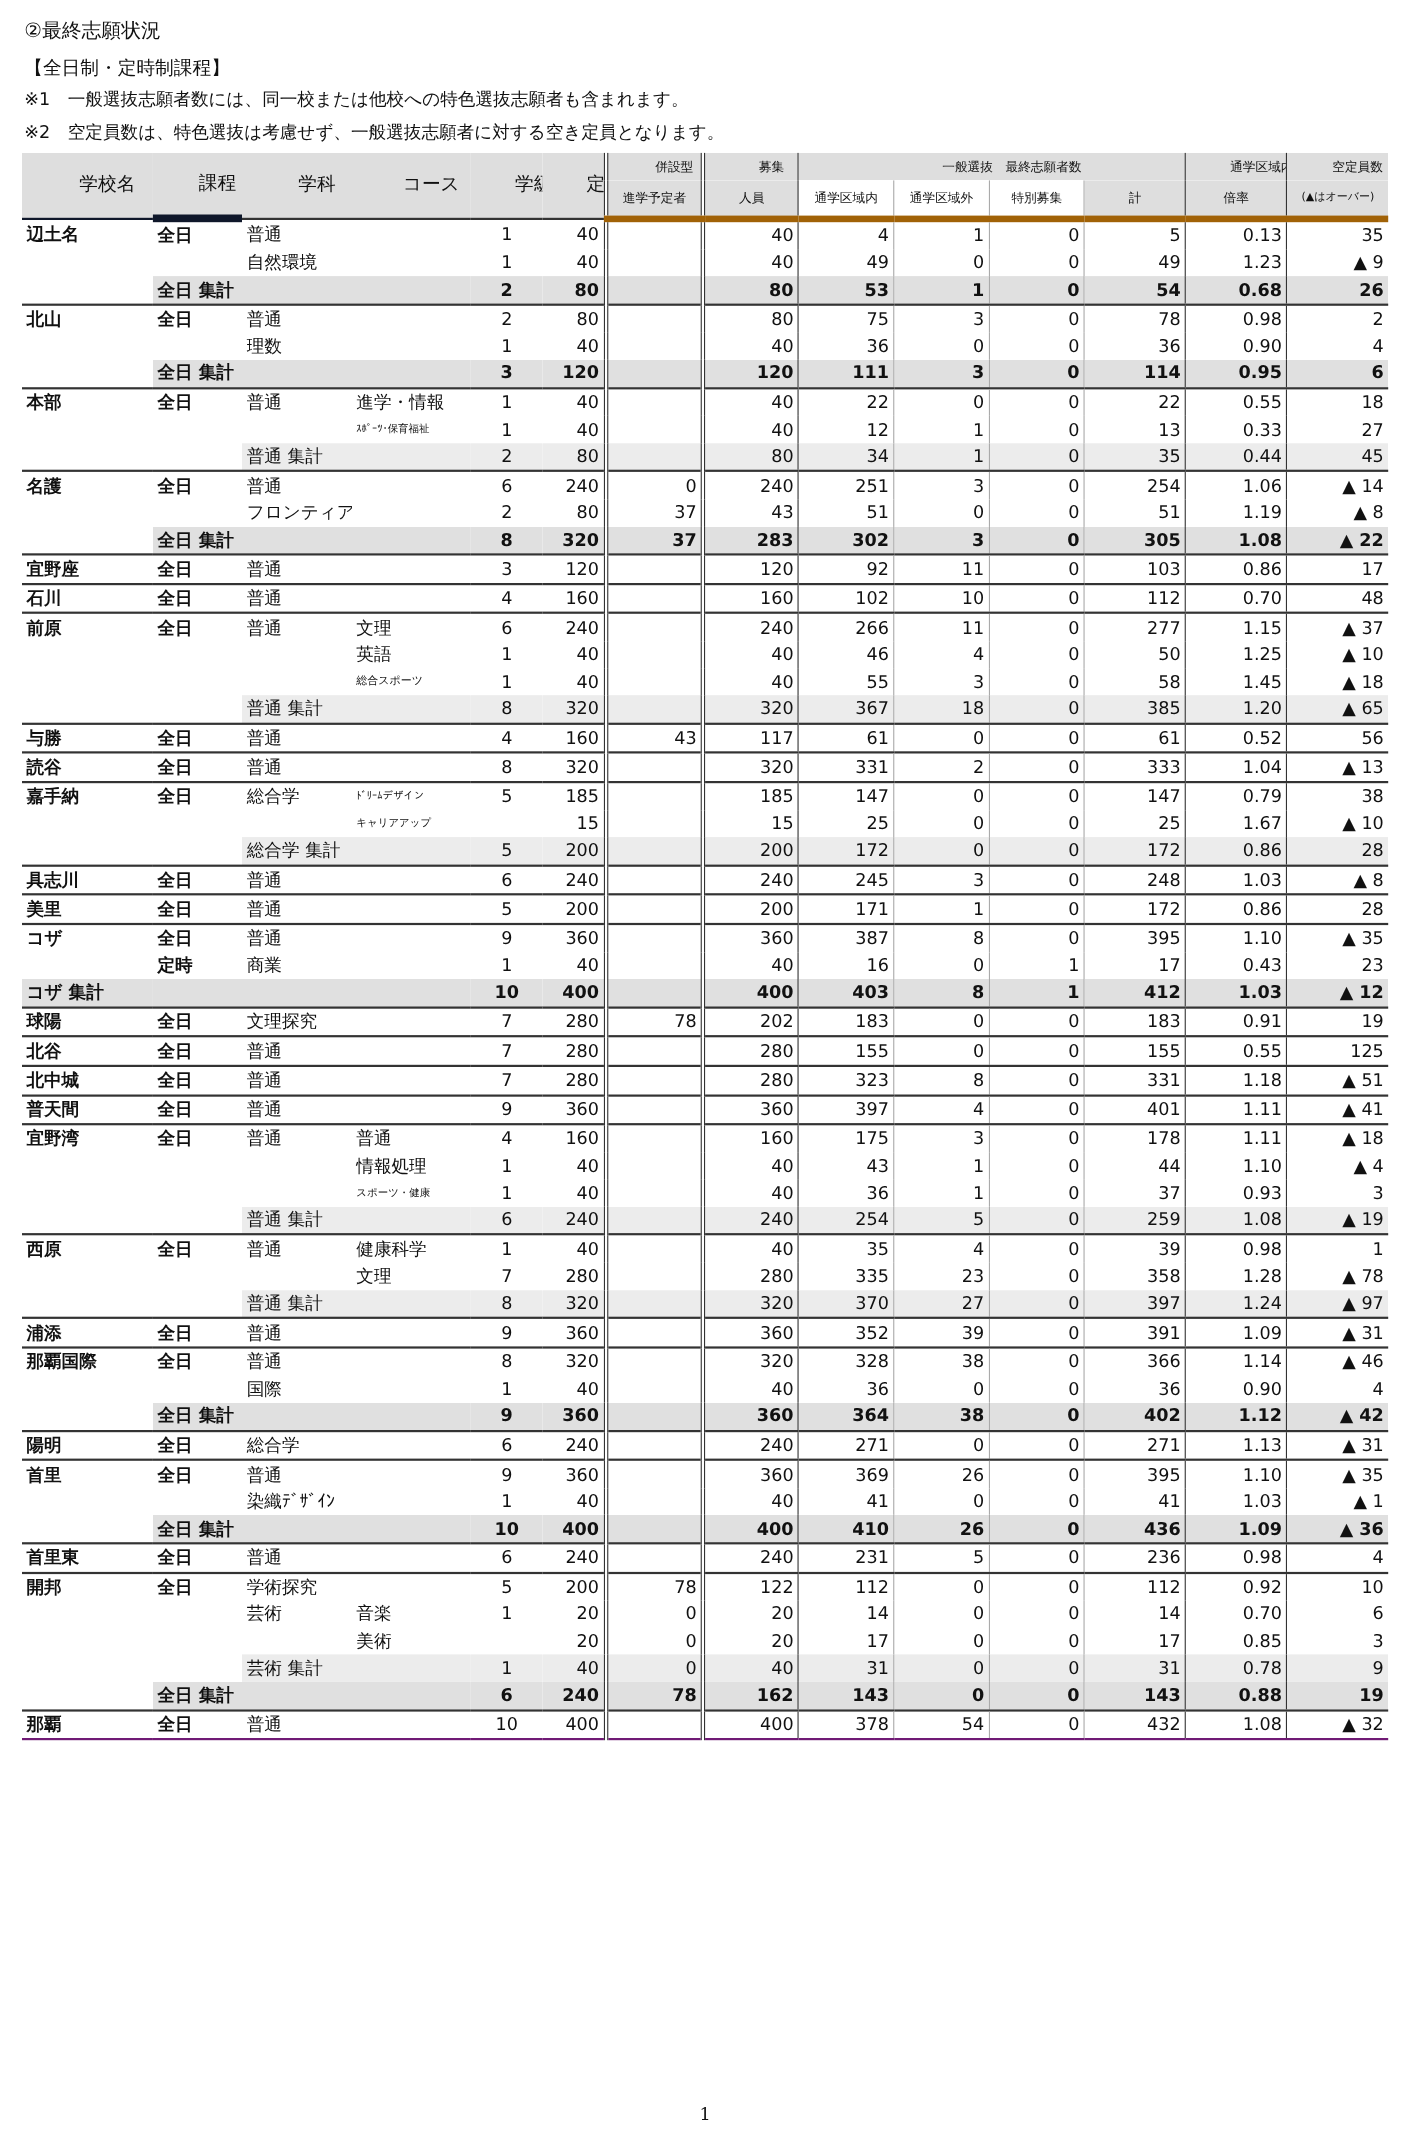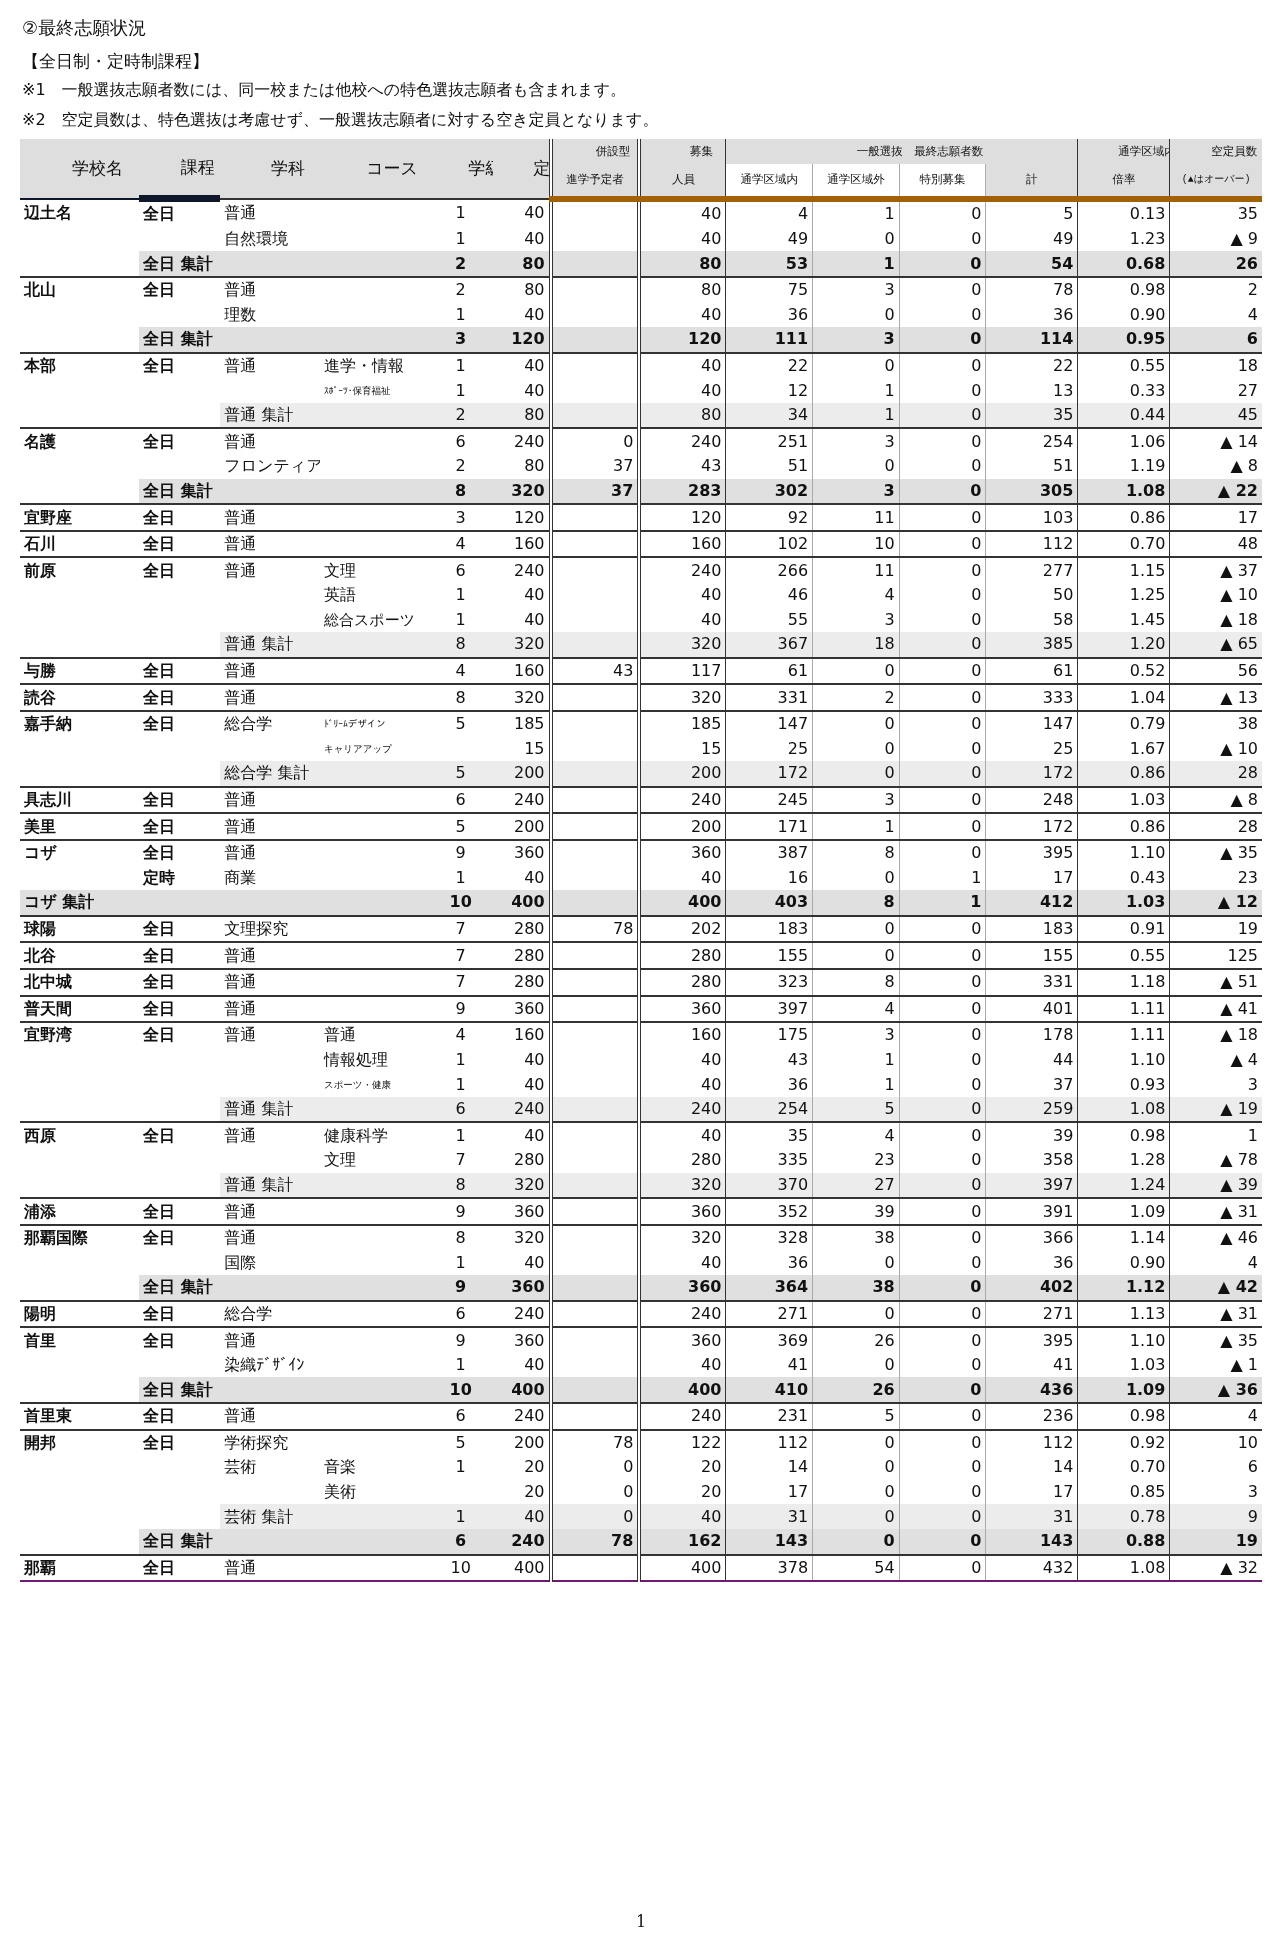--- a/index.html
+++ b/index.html
@@ -17,25 +17,25 @@
   thead .h-sm { font-size:11.5px; font-weight:bold; height:32px; text-align:center; }
   thead tr.r2 th { height:32px; }
   .num { text-align:right; }
   .b { font-weight:bold; }
   .dbl-l { border-left:4px double #333; }
   .vl { border-left:1.5px solid #333; }
   .vl-lite { border-left:1px solid #aaa; }
   tr.top td { border-top:2px solid #333; }
   tr.sum1 td.g { background:#e0e0e0; font-weight:bold; }
   tr.sum2 td.g { background:#ececec; }
-  .small { font-size:15px;margin-top:21px; }
+  .small { font-size:10px;margin-top:21px; }
   .tiny { font-size:9.5px; }
   tbody tr:last-child td { border-bottom:2px solid #701a75; }
   thead tr.r1 th { border-bottom:none;padding-left:40px; }
-  thead tr.r2 th { border-bottom:6px solid #a16207;font-family:Liberation Mono, monospace; }
+  thead tr.r2 th { border-bottom:6px solid #a16207; }
   thead th.sub-top { border-bottom:1px solid #aaa; }
 </style>
 </head>
 <body>
 
 <div class="title">②最終志願状況</div>
 <div class="sub">【全日制・定時制課程】</div>
 <div class="note1">※1　一般選抜志願者数には、同一校または他校への特色選抜志願者も含まれます。</div>
 <div class="note2">※2　空定員数は、特色選抜は考慮せず、一般選抜志願者に対する空き定員となります。</div>
 
@@ -697,21 +697,21 @@
     <td class="c-cname g"></td>
     <td class="num c-classes g" style="text-align:center">8</td>
     <td class="num c-cap g">320</td>
     <td class="num dbl-l c-hs g"></td>
     <td class="num dbl-l c-rec g">320</td>
     <td class="num vl c-in g">370</td>
     <td class="num vl-lite c-out g">27</td>
     <td class="num vl-lite c-sp g">0</td>
     <td class="num vl-lite c-tot g">397</td>
     <td class="num vl c-ratio g">1.24</td>
-    <td class="num vl c-vac g">▲ 39</td>
+    <td class="num vl c-vac g">▲ 97</td>
   </tr>
       <tr class="top">
     <td class="b c-school">浦添</td>
     <td class="b c-course">全日</td>
     <td class="c-dept">普通</td>
     <td class="c-cname"></td>
     <td class="num c-classes" style="text-align:center">9</td>
     <td class="num c-cap">360</td>
     <td class="num dbl-l c-hs"></td>
     <td class="num dbl-l c-rec">360</td>

